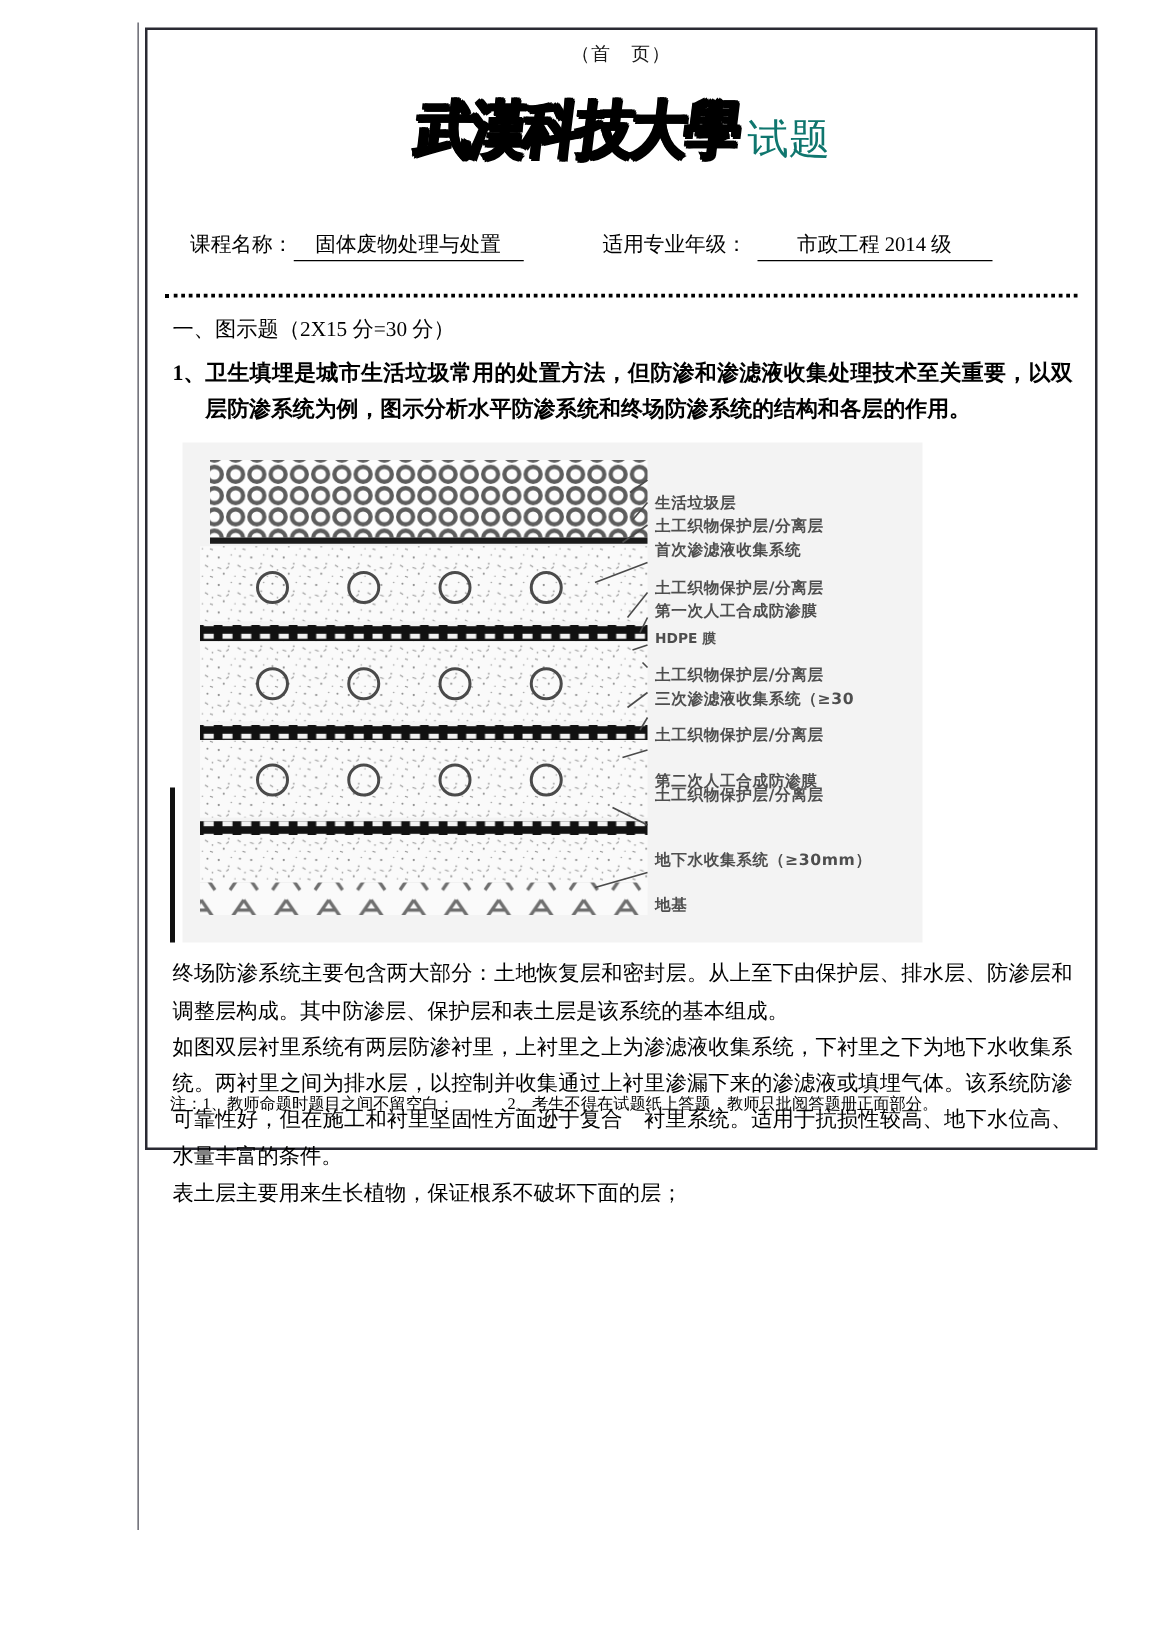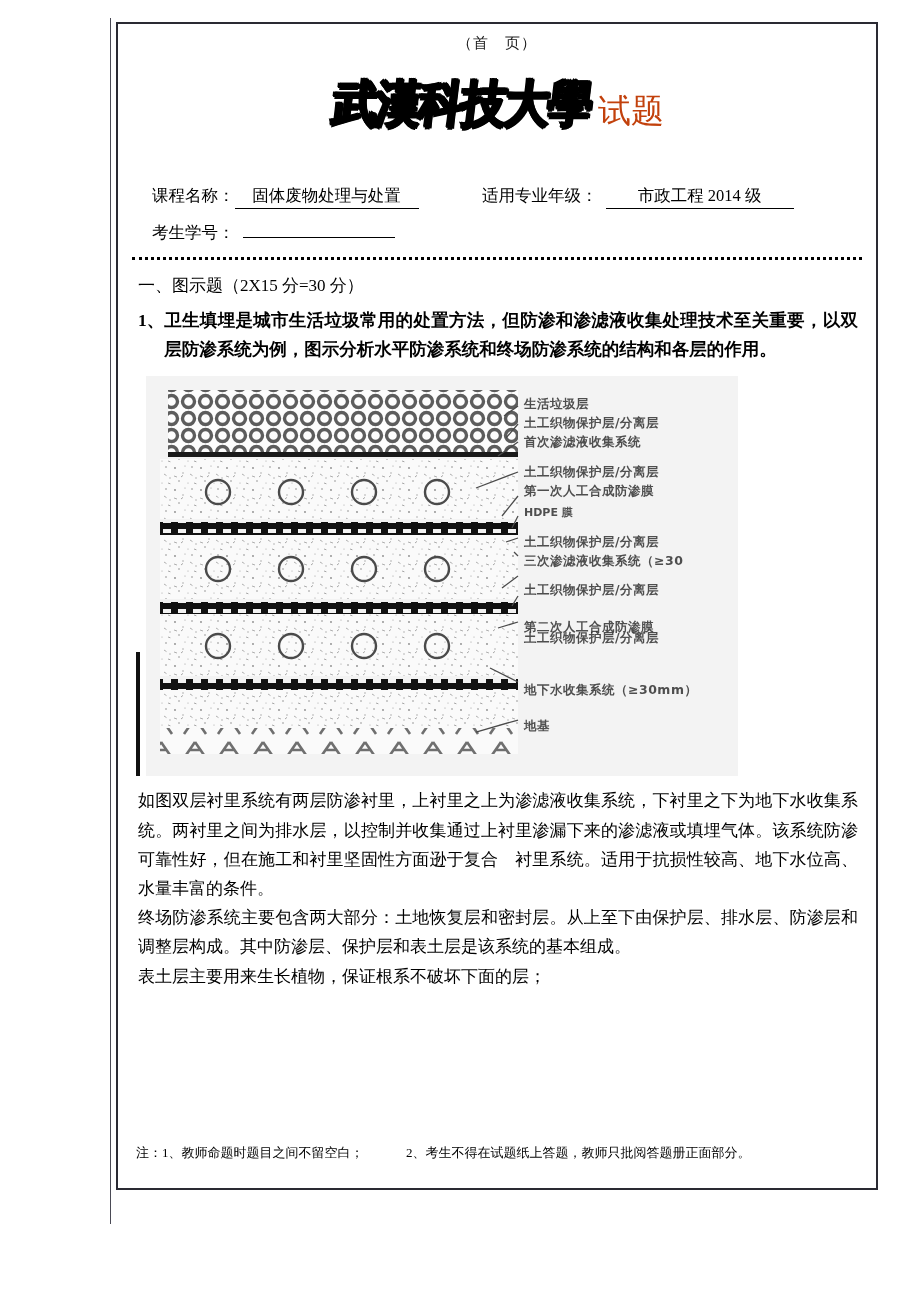--- a/index.html
+++ b/index.html
@@ -26,21 +26,21 @@
     position: absolute;
     left: 110px; top: 18px;
     width: 1px; height: 1206px;
     background: #4a4a55;
   }
   .exam-box {
     position: absolute;
     left: 116px;
     top: 22px;
     width: 762px;
-    height: 1168px;
+    height: 898px;
     border: 2px solid #2a2a33;
     box-sizing: border-box;
     background: #fff;
   }
 
   
   .top-label {
     text-align: center;
     font-size: 15px;
     letter-spacing: 1px;
@@ -67,21 +67,21 @@
     text-shadow:
        1.5px 0 0 #000, -1.5px 0 0 #000,
        0 1.2px 0 #000, 0 -1.2px 0 #000,
        2px 1px 0 #000, -2px -1px 0 #000;
     padding-right: 10px;
   }
   .title-suffix {
     font-family: "DejaVu Serif", serif;
     font-size: 33px;
     line-height: 1;
-    color: #c2410c;
+    color: #0f766e;
     padding-bottom: 2px;
   }
 
   
   .form-area {
     margin-top: 20px;
     padding: 0 24px 0 34px;
     font-size: 16.5px;
   }
   .form-row {
@@ -166,20 +166,21 @@
   }
   .fig-label {
     position: absolute;
     font-family: "DejaVu Sans", sans-serif;
     font-weight: bold;
     font-size: 12.5px;
     color: #2b2b2b;
     white-space: nowrap;
     letter-spacing: 0.5px;
     opacity: 0.82;
+    margin-top: 20px;
   }
   .fig-label.small {
     font-size: 11px;
     letter-spacing: 0;
   }
 
   
   .foot-note {
     position: absolute;
     left: 0; right: 0;
@@ -213,25 +214,20 @@
           <span class="val-ul val-course">固体废物处理与处置</span>
         </div>
         <div class="f-right">
           <span class="fl">适用专业年级：</span>
           <span class="sp"></span>
           <span class="val-ul val-major">市政工程 2014 级</span>
         </div>
       </div>
 
       <div class="form-row">
-        <div class="f-left">
-          <span class="fl">考生学号：</span>
-          <span class="sp"></span>
-          <span class="blank-line blank-id"></span>
-        </div>
       </div>
     </div>
 
     <div class="dotted-sep"></div>
 
     <div class="content">
 
       <div class="section-title">一、图示题（2X15 分=30 分）</div>
 
       <div class="q-item">
@@ -326,22 +322,22 @@
         <span class="fig-label small" style="left:378px; top:128px;">HDPE 膜</span>
         <span class="fig-label" style="left:378px; top:156px;">土工织物保护层/分离层</span>
         <span class="fig-label" style="left:378px; top:175px;">三次渗滤液收集系统（≥30</span>
         <span class="fig-label" style="left:378px; top:204px;">土工织物保护层/分离层</span>
         <span class="fig-label" style="left:378px; top:241px;">第二次人工合成防渗膜</span>
         <span class="fig-label" style="left:378px; top:252px;">土工织物保护层/分离层</span>
         <span class="fig-label" style="left:378px; top:304px;">地下水收集系统（≥30mm）</span>
         <span class="fig-label" style="left:378px; top:340px;">地基</span>
       </div>
 
+      <p class="para">终场防渗系统主要包含两大部分：土地恢复层和密封层。从上至下由保护层、排水层、防渗层和调整层构成。其中防渗层、保护层和表土层是该系统的基本组成。</p>
       <p class="para">如图双层衬里系统有两层防渗衬里，上衬里之上为渗滤液收集系统，下衬里之下为地下水收集系统。两衬里之间为排水层，以控制并收集通过上衬里渗漏下来的渗滤液或填埋气体。该系统防渗可靠性好，但在施工和衬里坚固性方面逊于复合　衬里系统。适用于抗损性较高、地下水位高、水量丰富的条件。</p>
-      <p class="para">终场防渗系统主要包含两大部分：土地恢复层和密封层。从上至下由保护层、排水层、防渗层和调整层构成。其中防渗层、保护层和表土层是该系统的基本组成。</p>
       <p class="para">表土层主要用来生长植物，保证根系不破坏下面的层；</p>
     </div>
 
     <div class="foot-note">
       <span>注：1、教师命题时题目之间不留空白；</span>
       <span class="foot-gap"></span>
       <span>2、考生不得在试题纸上答题，教师只批阅答题册正面部分。</span>
     </div>
 
   </div>

